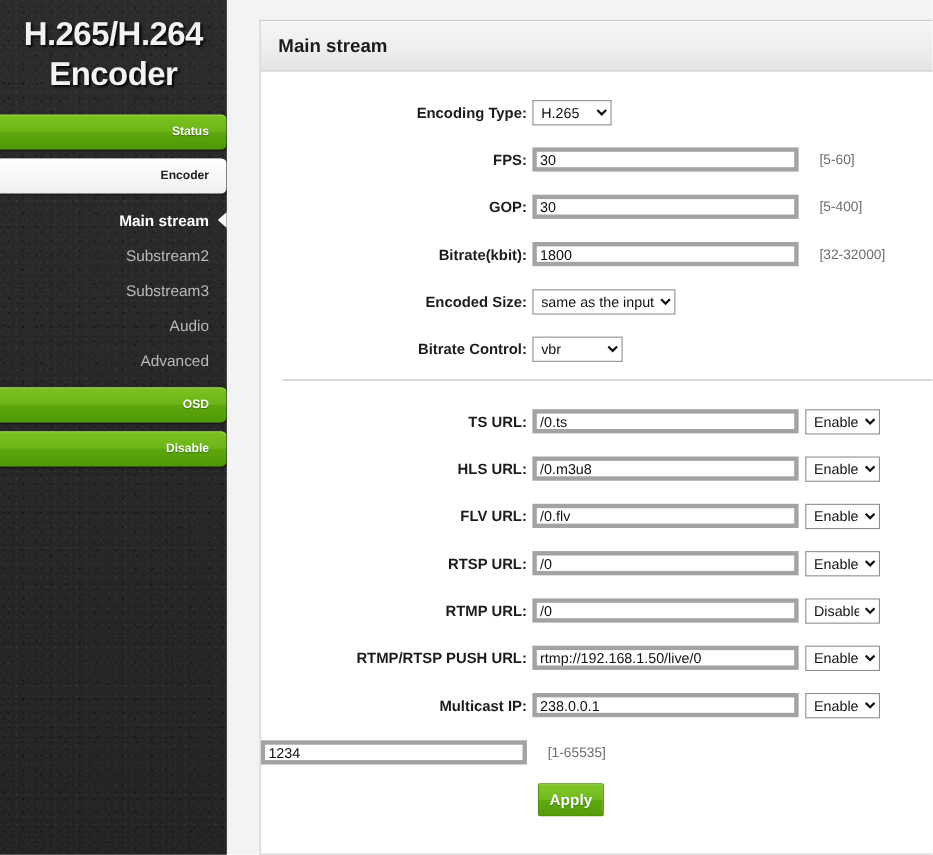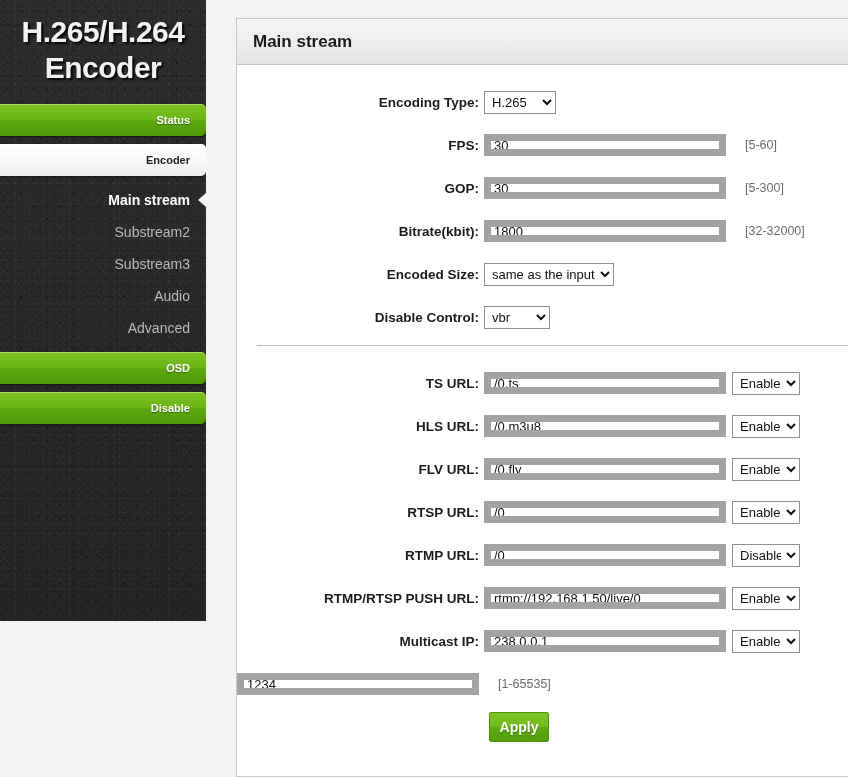--- a/index.html
+++ b/index.html
@@ -13,21 +13,21 @@
   #app {
     position: relative;
     width: 848px; height: 777px;
     background: #f3f3f3;
   }
 
   
   #sidebar {
     position: absolute;
     left: 0; top: 0;
-    width: 206px; height: 621px;
+    width: 206px; height: 777px;
     background-color: #262626;
     background-image:
       radial-gradient(circle at 11% 17%, rgba(255,255,255,0.035) 0 1px, transparent 1px),
       radial-gradient(circle at 37% 62%, rgba(255,255,255,0.03) 0 1px, transparent 1px),
       radial-gradient(circle at 73% 29%, rgba(255,255,255,0.033) 0 1px, transparent 1px),
       radial-gradient(circle at 58% 88%, rgba(0,0,0,0.35) 0 1px, transparent 1px),
       radial-gradient(circle at 88% 71%, rgba(255,255,255,0.025) 0 1px, transparent 1px),
       radial-gradient(circle at 22% 44%, rgba(0,0,0,0.3) 0 1px, transparent 1px),
       linear-gradient(#2b2b2b, #232323);
     background-size: 7px 7px, 11px 11px, 9px 9px, 13px 13px, 5px 5px, 17px 17px, 100% 100%;
@@ -131,42 +131,42 @@
     width: 247px;              
     text-align: right;
     padding-right: 5px;
     font-size: 13.5px;
     font-weight: bold;
     color: #1c1c1c;
     white-space: nowrap;
   }
   .ftext {
     height: 22px;
-    border: 7px solid #a3a3a3;
+    border: 4px solid #a3a3a3;
     background: #ffffff;
     font-family: "Liberation Sans", sans-serif;
     font-size: 13px;
     color: #111111;
     padding: 0 3px;
     outline: none;
   }
   .ftext.wide { width: 242px; }      
   .fselect {
     height: 23px;
     border: 1px solid #8f8f8f;
     background: #ffffff;
     font-family: "Liberation Sans", sans-serif;
     font-size: 13px;
     color: #111111;
     padding: 0 2px 0 3px;
     outline: none;
   }
   .fselect.enc   { width: 72px; }
   .fselect.size  { width: 130px; }
-  .fselect.brc   { width: 66px; }
+  .fselect.brc   { width: 82px; }
   .fselect.state { width: 68px; margin-left: 6px; }
   .hint {
     margin-left: 19px;
     font-size: 12.5px;
     color: #6d6d6d;
     white-space: nowrap;
   }
   #divider {
     margin: 13px 0 22px 20px;
     height: 1px;
@@ -253,38 +253,38 @@
 
       <div class="frow">
         <div class="flabel">FPS:</div>
         <input class="ftext wide" type="text" value="30" style="">
         <span class="hint">[5-60]</span>
       </div>
 
       <div class="frow">
         <div class="flabel">GOP:</div>
         <input class="ftext wide" type="text" value="30" style="">
-        <span class="hint">[5-300]</span>
+        <span class="hint">[5-400]</span>
       </div>
 
       <div class="frow">
         <div class="flabel">Bitrate(kbit):</div>
         <input class="ftext wide" type="text" value="1800" style="">
         <span class="hint">[32-32000]</span>
       </div>
 
       <div class="frow">
         <div class="flabel">Encoded Size:</div>
         <select class="fselect size">
           <option>same as the input</option>
         </select>
       </div>
 
       <div class="frow">
-        <div class="flabel">Disable Control:</div>
+        <div class="flabel">Bitrate Control:</div>
         <select class="fselect brc">
           <option>vbr</option>
         </select>
       </div>
 
       <div id="divider"></div>
 
       <div class="frow">
         <div class="flabel">TS URL:</div>
         <input class="ftext wide" type="text" value="/0.ts" style="">

